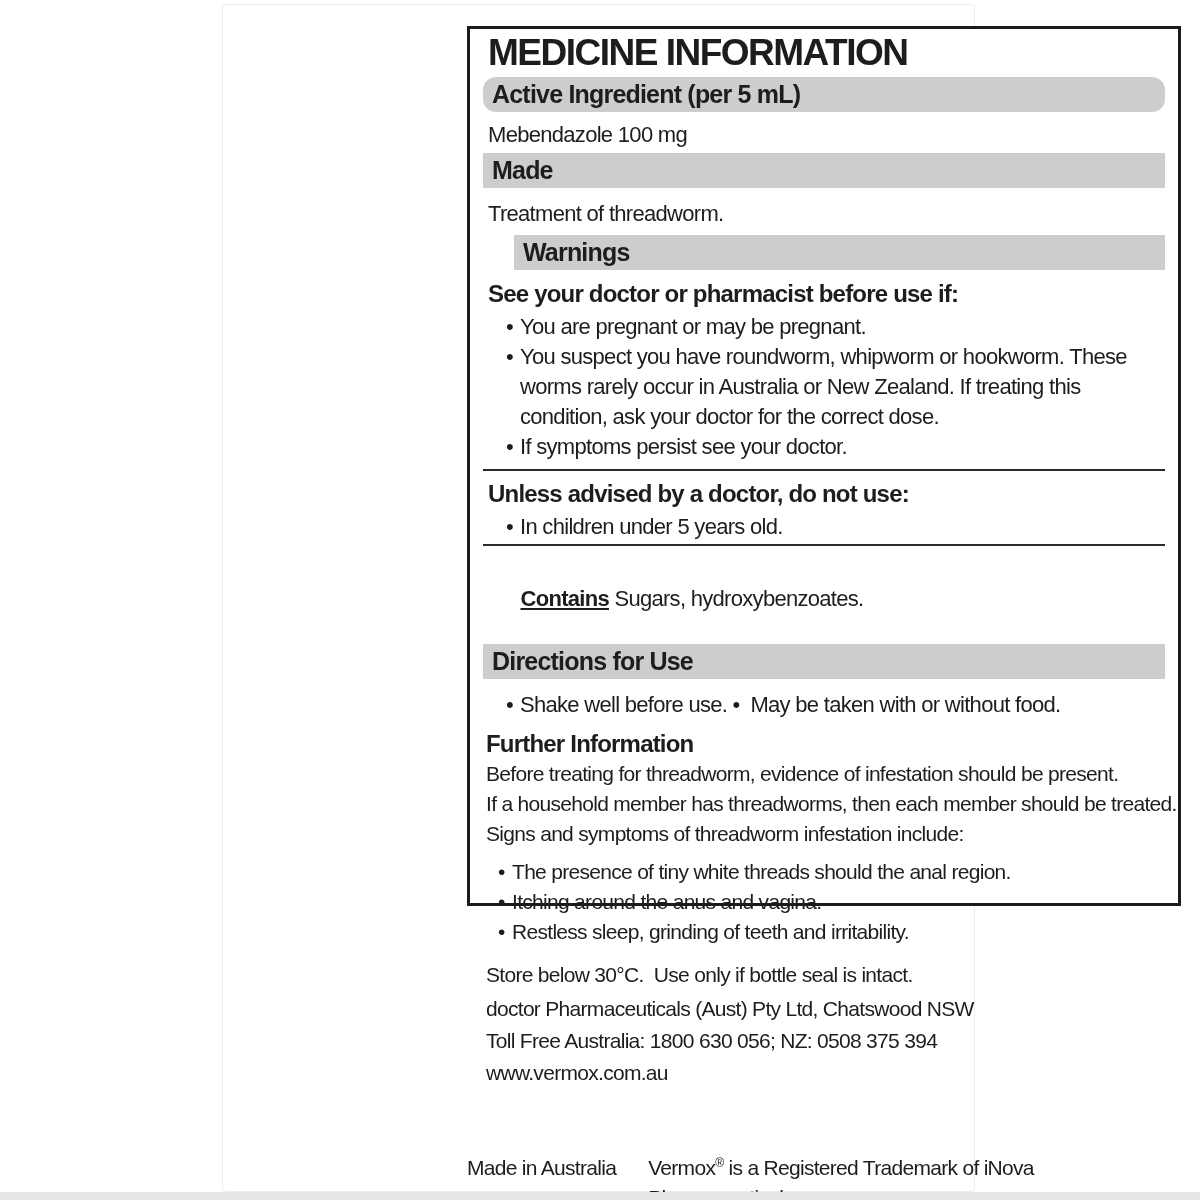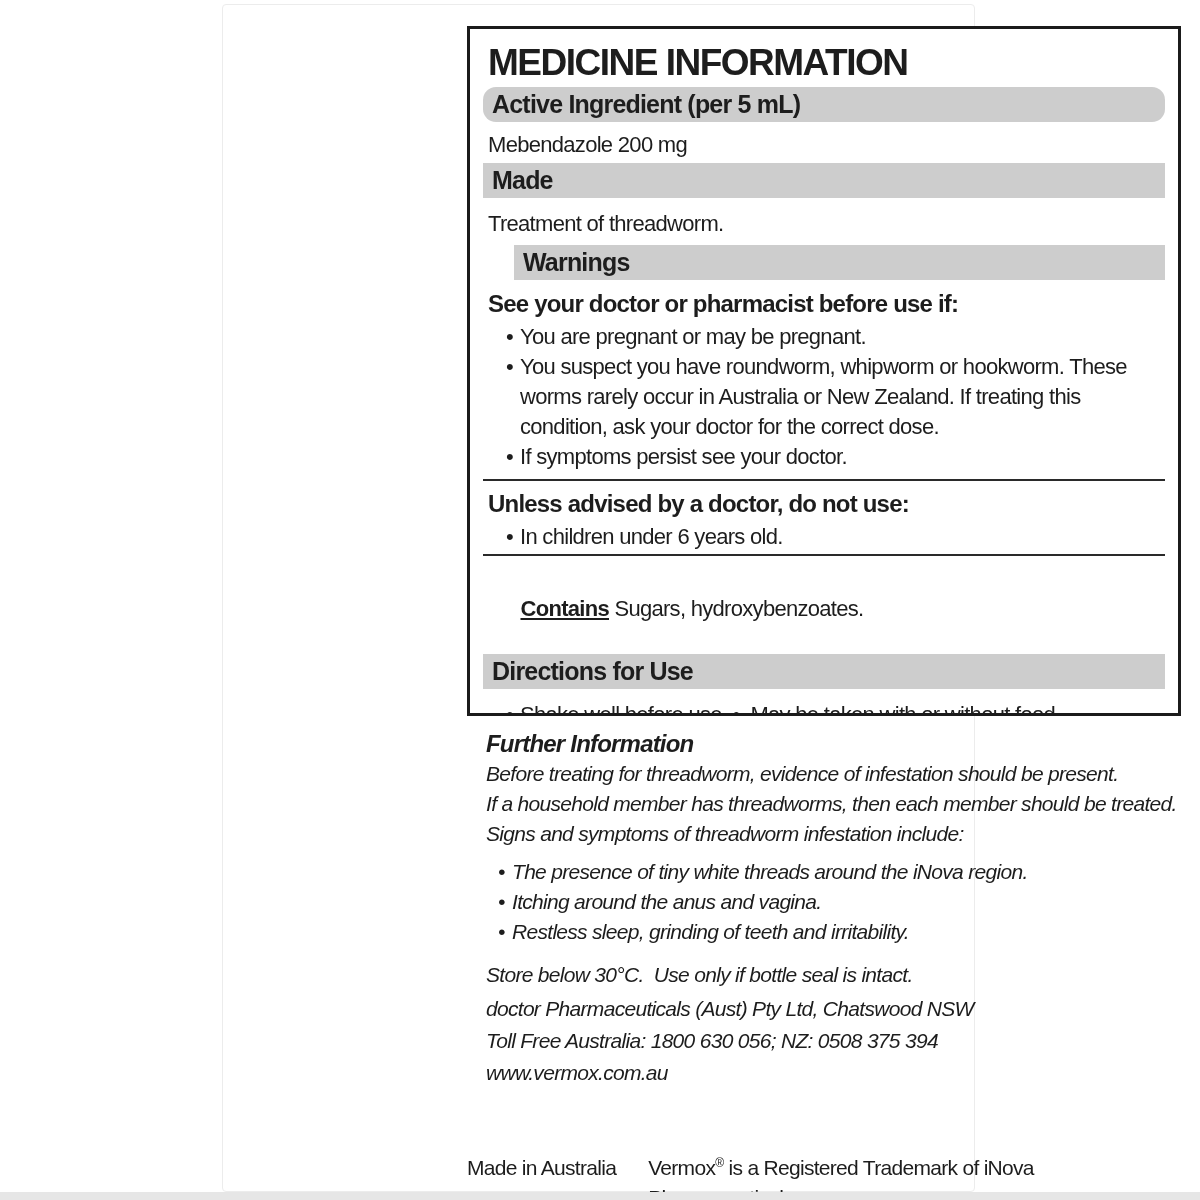--- a/index.html
+++ b/index.html
@@ -13,23 +13,23 @@
   .panel{
     position:absolute;left:222px;top:4px;width:753px;height:1188px;
     background:#ffffff;border:1px solid #ececec;border-radius:4px;
     box-sizing:border-box;
   }
   .bottom-strip{
     position:absolute;left:0;top:1192px;width:1200px;height:8px;
     background:#e6e6e6;
   }
   .box{
-    position:absolute;left:244px;top:21px;width:714px;height:690px;
+    position:absolute;left:244px;top:21px;width:714px;height:880px;
     border:3px solid #1b1b1b;background:#ffffff;
-    box-sizing:border-box;padding-top:10px;overflow:hidden;
+    box-sizing:border-box;overflow:hidden;
   }
   .title{
     margin:2px 0 0 18px;
     font-size:37px;line-height:44px;font-weight:bold;letter-spacing:-1.5px;
   }
   .bar{
     height:35px;margin:3px 13px 0 13px;background:#cdcdcd;
     display:flex;align-items:center;padding-left:9px;
     font-size:25px;font-weight:bold;letter-spacing:-0.8px;
   }
@@ -55,21 +55,21 @@
   ul.bullets .dot{width:14px;margin-left:18px;flex:none;}
   ul.bullets .t{flex:1;}
   .rule{
     height:2px;background:#2a2a2a;margin:7px 13px 0 13px;
   }
   .rule.r2{margin-top:2px;}
   .t, .bodyline, .subhead{white-space:pre-wrap;}
   b{font-weight:bold;text-decoration:underline;}
   .further{
     position:absolute;left:263px;top:724px;width:695px;
-    font-size:21px;line-height:30px;letter-spacing:-0.7px;font-style:italic;
+    font-size:21px;line-height:30px;letter-spacing:-0.7px;
   }
   .further .fi-heading{
     font-size:24px;line-height:30px;font-weight:bold;letter-spacing:-0.8px;margin:0;
   }
   .further p{margin:0;white-space:pre-wrap;}
   .further ul.bullets{margin:8px 0 0 0;font-size:21px;}
   .further ul.bullets .dot{margin-left:12px;}
   .further .storage{margin-top:13px;}
   .further .company{margin-top:4px;}
   .further .phone{margin-top:2px;}
@@ -85,21 +85,21 @@
 <body>
 
 <div class="panel">
 
   <div class="box">
     <div class="title">MEDICINE INFORMATION</div>
 
     <div class="bar b1">
       <span>Active Ingredient (per 5 mL)</span>
     </div>
-    <div class="bodyline m8">Mebendazole 200 mg</div>
+    <div class="bodyline m8">Mebendazole 100 mg</div>
 
     <div class="bar b2">
       <span>Made</span>
     </div>
     <div class="bodyline m11">Treatment of threadworm.</div>
 
     <div class="bar b3">
       <span>Warnings</span>
     </div>
 
@@ -118,21 +118,21 @@
         <span class="t">If symptoms persist see your doctor.</span>
       </li>
     </ul>
 
     <div class="rule"></div>
 
     <div class="subhead m8">Unless advised by a doctor, do not use:</div>
     <ul class="bullets">
       <li>
         <span class="dot">•</span>
-        <span class="t">In children under 6 years old.</span>
+        <span class="t">In children under 5 years old.</span>
       </li>
     </ul>
 
     <div class="rule r2"></div>
 
     <div class="bodyline m8">
       <b>Contains</b><span class="t"> Sugars, hydroxybenzoates.</span>
     </div>
 
     <div class="bar b4">
@@ -148,21 +148,21 @@
   </div>
 
   <div class="further">
     <p class="fi-heading">Further Information</p>
     <p>Before treating for threadworm, evidence of infestation should be present.</p>
     <p>If a household member has threadworms, then each member should be treated.</p>
     <p>Signs and symptoms of threadworm infestation include:</p>
     <ul class="bullets">
       <li>
         <span class="dot">•</span>
-        <span class="t">The presence of tiny white threads around the iNova region.</span>
+        <span class="t">The presence of tiny white threads should the anal region.</span>
       </li>
       <li>
         <span class="dot">•</span>
         <span class="t">Itching around the anus and vagina.</span>
       </li>
       <li>
         <span class="dot">•</span>
         <span class="t">Restless sleep, grinding of teeth and irritability.</span>
       </li>
     </ul>

